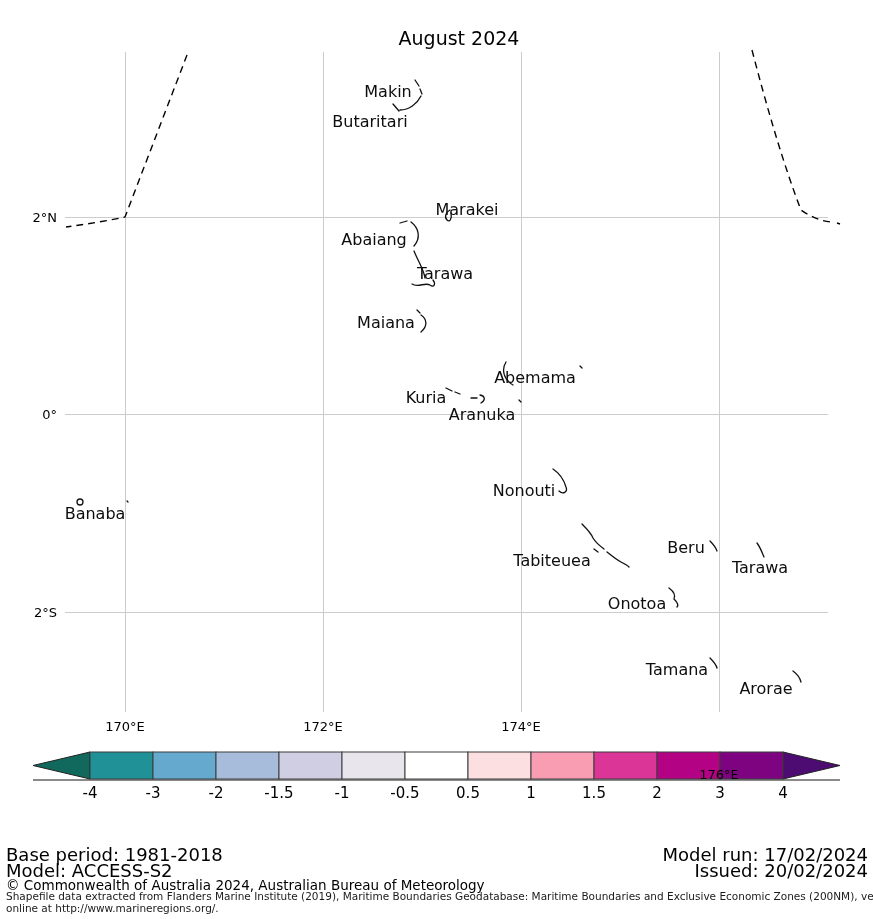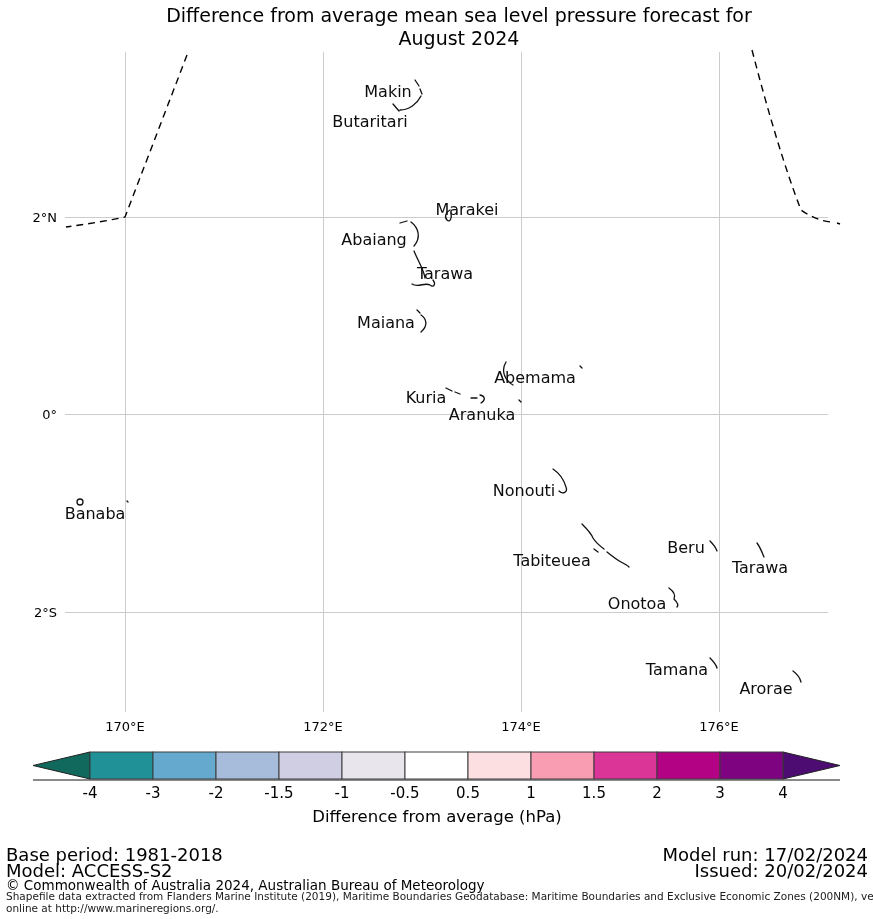--- a/index.html
+++ b/index.html
@@ -23,21 +23,20 @@
               font-size:16.5px;color:#000;white-space:nowrap;}
   .meta{position:absolute;font-size:18px;color:#000;white-space:nowrap;}
   .meta-right{text-align:right;right:5px;}
   .fineprint{position:absolute;left:6px;font-size:10.5px;color:#1a1a1a;white-space:nowrap;}
 </style>
 </head>
 <body>
 
 <div id="fig">
 
-  <div class="title-line" id="title1">Difference from average mean sea level pressure forecast for</div>
   <div class="title-line" id="title2">August 2024</div>
 
   <div id="map-area">
       <div class="gridline-v" style="left: 125px;"></div>
       <div class="gridline-v" style="left: 323px;"></div>
       <div class="gridline-v" style="left: 521px;"></div>
       <div class="gridline-v" style="left: 719px;"></div>
       <div class="gridline-h" style="top: 217px;"></div>
       <div class="gridline-h" style="top: 414px;"></div>
       <div class="gridline-h" style="top: 612px;"></div>
@@ -55,34 +54,33 @@
       <rect x="342" y="1" width="63" height="27" fill="#e8e6ec"></rect>
       <rect x="405" y="1" width="63" height="27" fill="#ffffff"></rect>
       <rect x="468" y="1" width="63" height="27" fill="#fbdfe1"></rect>
       <rect x="531" y="1" width="63" height="27" fill="#f99db3"></rect>
       <rect x="594" y="1" width="63" height="27" fill="#da3597"></rect>
       <rect x="657" y="1" width="63" height="27" fill="#b30284"></rect>
       <rect x="720" y="1" width="63" height="27" fill="#7d0381"></rect>
     </g>
   </svg>
 
-  <div id="cbar-label">Difference from average (hPa)</div>
 
   <div class="meta" style="left:6px;top:844px;">Base period: 1981-2018</div>
   <div class="meta" style="left:6px;top:860px;">Model: ACCESS-S2</div>
   <div class="meta meta-right" style="top:844px;">Model run: 17/02/2024</div>
   <div class="meta meta-right" style="top:860px;">Issued: 20/02/2024</div>
   <div class="meta" style="left:6px;top:877px;font-size:13.5px;">© Commonwealth of Australia 2024, Australian Bureau of Meteorology</div>
   <div class="fineprint" style="top:890px;">Shapefile data extracted from Flanders Marine Institute (2019), Maritime Boundaries Geodatabase: Maritime Boundaries and Exclusive Economic Zones (200NM), version 11. Available</div>
   <div class="fineprint" style="top:902px;">online at http://www.marineregions.org/.</div>
 
 <div class="xtick" style="left: 125px;">170°E</div>
     <div class="xtick" style="left: 323px;">172°E</div>
     <div class="xtick" style="left: 521px;">174°E</div>
-    <div class="xtick" style="left: 719px;">176°E</div>
+    <div class="xtick" style="left: 719px; margin-top: 48px;">176°E</div>
     <div class="ytick" style="top: 217px;">2°N</div>
     <div class="ytick" style="top: 414px;">0°</div>
     <div class="ytick" style="top: 612px;">2°S</div>
     <div class="island-label" style="left: 388px; top: 91px;">Makin</div>
     <div class="island-label" style="left: 354px; top: 121px; margin-left: 16px;">Butaritari</div>
     <div class="island-label" style="left: 467px; top: 209px;">Marakei</div>
     <div class="island-label" style="left: 374px; top: 239px;">Abaiang</div>
     <div class="island-label" style="left: 445px; top: 273px; text-align: right;">Tarawa</div>
     <div class="island-label" style="left: 386px; top: 322px;">Maiana</div>
     <div class="island-label" style="left: 535px; top: 377px;">Abemama</div>

